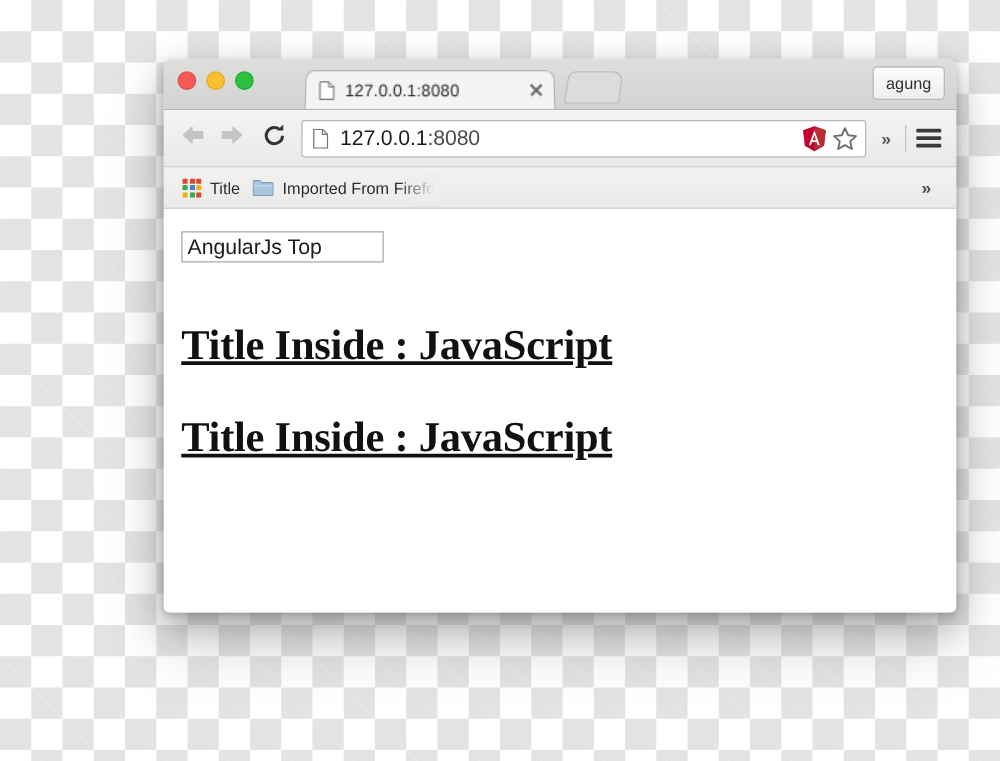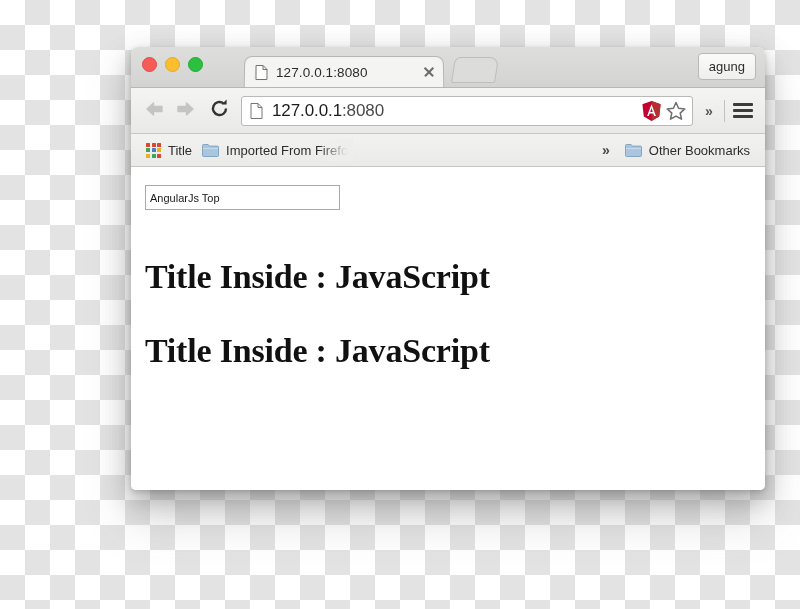--- a/index.html
+++ b/index.html
@@ -316,41 +316,42 @@
 
   
   .page {
     flex: 1 1 auto;
     background: #ffffff;
     padding: 18px 15px 0 14px;
     box-sizing: border-box;
     overflow: hidden;
   }
   .text-input {
-    width: 195px;
+    width: 162px;
     height: 25px;
     border: 1px solid #a9a9a9;
     background: #ffffff;
     font-family: "Liberation Sans", sans-serif;
-    font-size: 11px;
+    font-size: 17px;
     color: #1a1a1a;
     padding: 0 4px;
     box-sizing: border-box;
     border-radius: 0;
     display: block;
     outline: none;
   }
   .page-heading {
     font-family: "Liberation Serif", serif;
     font-weight: bold;
     font-size: 34px;
     color: #111111;
     margin: 0;
     letter-spacing: -0.2px;
     white-space: nowrap;
+    text-decoration: underline;
   }
   .page-heading.first  { margin-top: 48px; }
   .page-heading.second { margin-top: 36px; }
 </style>
 </head>
 <body>
 
 <div id="checker-bg"></div>
 
 <div id="browser-window">
@@ -469,29 +470,20 @@
         </svg>
       </span>
       <span class="bm-label">Imported From Firefo</span>
       <span class="bm-fade"></span>
     </div>
 
     <div class="bm-overflow">
       <span>»</span>
     </div>
 
-    <div class="bm-item">
-      <span class="folder-icon">
-        <svg width="17" height="14" viewBox="0 0 17 14">
-          <path d="M0.5 2.5 a1 1 0 0 1 1 -1 h4.6 l1.4 1.6 h8 a1 1 0 0 1 1 1 v8.4 a1 1 0 0 1 -1 1 h-14 a1 1 0 0 1 -1 -1 z" fill="#a9c6e0" stroke="#7d9fbe" stroke-width="0.9"></path>
-          <path d="M1 5.6 h15" fill="none" stroke="#c9dcec" stroke-width="1"></path>
-        </svg>
-      </span>
-      <span>Other Bookmarks</span>
-    </div>
   </div>
 
   <div class="page">
     <input class="text-input" type="text" value="AngularJs Top" style="">
     <h1 class="page-heading first">Title Inside : JavaScript</h1>
     <h1 class="page-heading second">Title Inside : JavaScript</h1>
   </div>
 
 </div>
 

